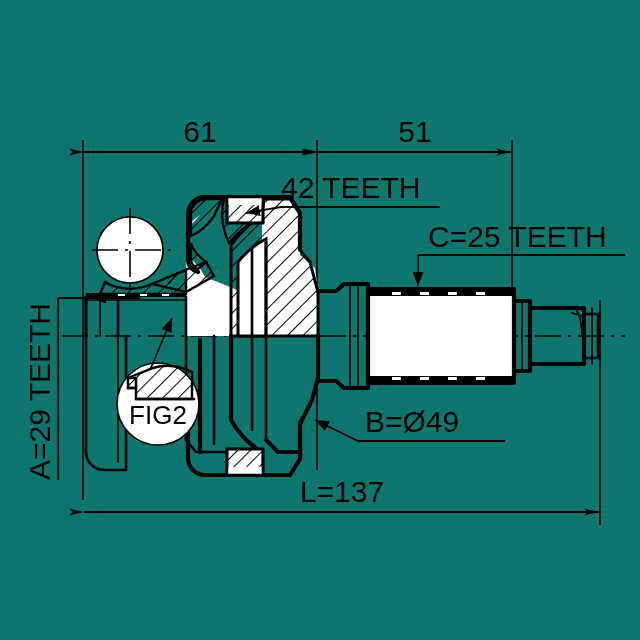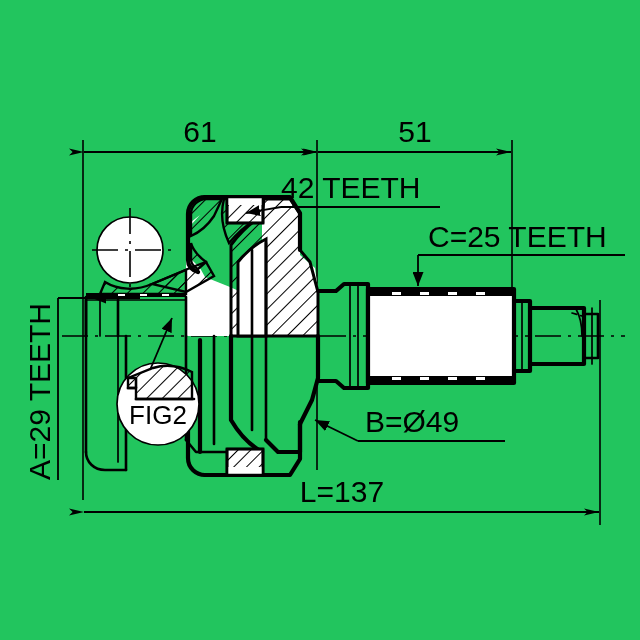--- a/index.html
+++ b/index.html
@@ -4,21 +4,21 @@
 <style>
   html, body {
     margin: 0;
     padding: 0;
     background: #ffffff;
   }
   #page {
     position: relative;
     width: 640px;
     height: 640px;
-    background: #22c55e;
+    background: #0f766e;
     overflow: hidden;
     font-family: "Liberation Sans", sans-serif;
   }
   svg.drawing {
     position: absolute;
     top: 0;
     left: 0;
     width: 640px;
     height: 640px;
     display: block;

